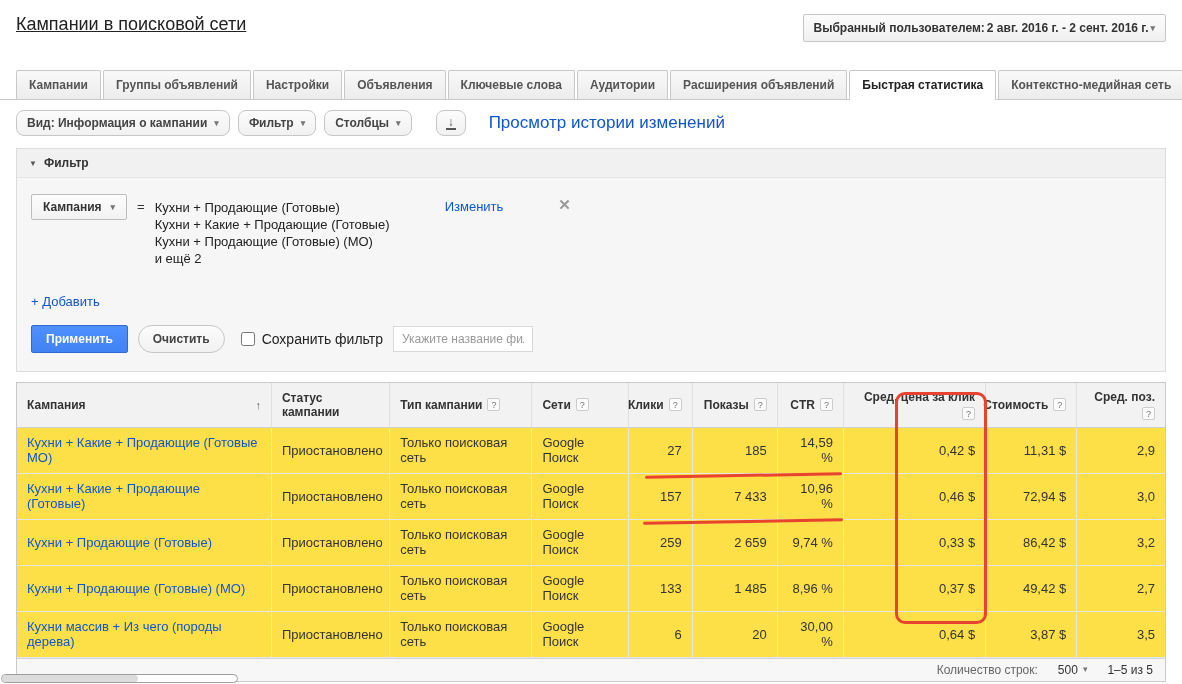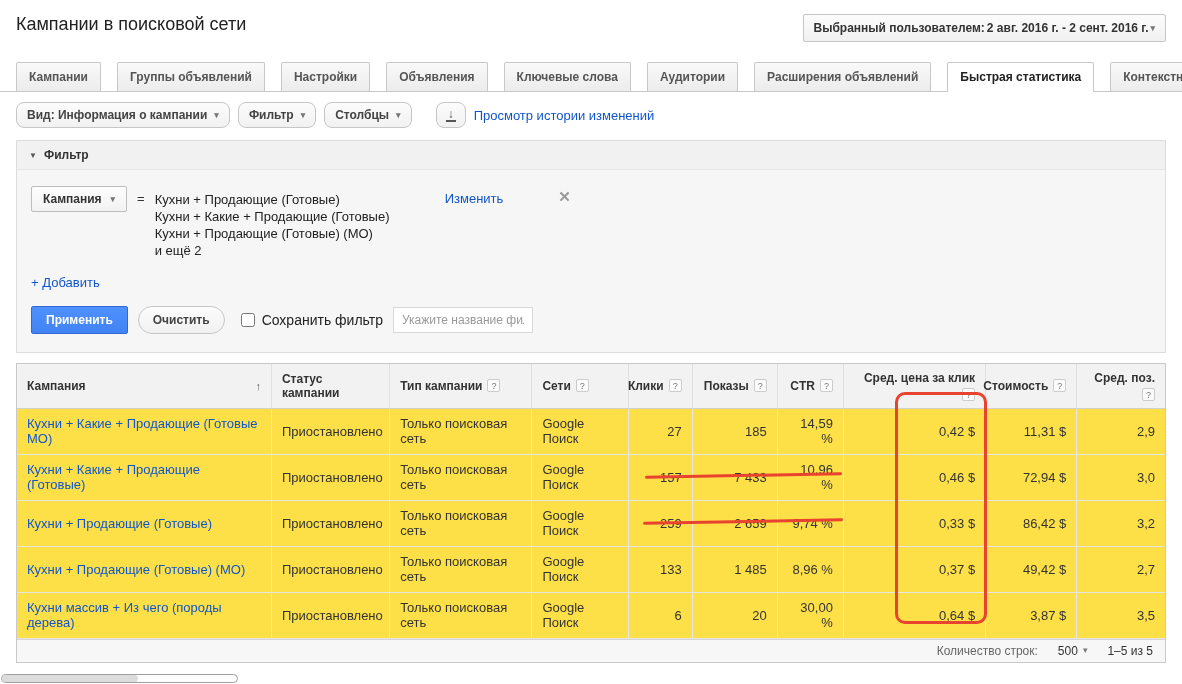--- a/index.html
+++ b/index.html
@@ -6,75 +6,75 @@
   * { box-sizing:border-box; }
   html,body { margin:0; padding:0; }
   body {
     width:1182px; height:684px; position:relative; overflow:hidden;
     background:#fff; color:#333;
     font-family:"Liberation Sans", sans-serif; font-size:13px;
   }
 
   
   .top-bar { display:flex; justify-content:space-between; align-items:flex-start; padding:14px 16px 0 16px; }
-  .page-title { font-size:18px; font-weight:400; color:#222; margin:0; }
+  .page-title { font-size:18px; font-weight:400; color:#222; margin:0;text-decoration:underline; }
   .date-selector {
     border:1px solid #c6c6c6; border-radius:2px;
     background:linear-gradient(#fcfcfc,#f0f0f0);
     padding:6px 10px; font-size:12px; font-weight:bold; color:#333;
     display:flex; align-items:center; gap:2px; cursor:pointer; white-space:nowrap;
   }
   .caret { font-size:9px; color:#777; line-height:1; }
 
   
   .tab-strip {
-    display:flex; align-items:flex-end; gap:16px; padding:0 16px;
-    margin-top:20px; height:30px; border-bottom:1px solid #c8c8c8;
+    display:flex; align-items:flex-end; gap:2px; padding:0 16px;
+    margin-top:28px; height:30px; border-bottom:1px solid #c8c8c8;
   }
   .tab {
     border:1px solid #c8c8c8; border-bottom:none; border-radius:2px 2px 0 0;
     background:linear-gradient(#f9f9f9,#ececec);
     padding:7px 12px 6px; font-size:12px; font-weight:bold; color:#555;
     white-space:nowrap; cursor:pointer; height:29px;
   }
   .tab.active { background:#fff; color:#222; position:relative; }
   .tab.active::after { content:""; position:absolute; left:0; right:0; bottom:-1px; height:1px; background:#fff; }
 
   
   .toolbar { display:flex; align-items:center; gap:8px; padding:10px 16px; }
   .tb-btn {
     border:1px solid #c6c6c6; border-radius:8px;
     background:linear-gradient(#fcfcfc,#f1f1f1);
     padding:5px 10px; font-size:12px; font-weight:bold; color:#444;
     display:inline-flex; align-items:center; gap:7px; cursor:pointer; white-space:nowrap; height:26px;text-align:center;
   }
   .download-btn { margin-left:16px; padding:5px 9px; }
   .dl-icon { font-size:12px; font-weight:bold; color:#555; border-bottom:2px solid #555; line-height:11px; padding:0 2px; }
-  .history-link { color:var(--link); font-size:13px; margin-left:0; text-decoration:none; cursor:pointer; }
+  .history-link { color:var(--link); font-size:17px; margin-left:15px; text-decoration:none; cursor:pointer; }
 
   
   .filter-panel { margin:2px 16px 0; border:1px solid #dcdcdc; background:#f6f6f6; }
   .filter-header {
     padding:7px 12px; font-size:12px; font-weight:bold; color:#333;
     display:flex; align-items:center; gap:7px; background:#f1f1f1;
     border-bottom:1px solid #e6e6e6; cursor:pointer;
   }
   .disclosure { font-size:8px; color:#555; }
   .filter-body { padding:16px 14px 18px; }
   .condition-row { display:flex; align-items:flex-start; gap:10px; }
   .field-btn {
     background:linear-gradient(#fdfdfd,#f2f2f2); border:1px solid #bdbdbd; border-radius:2px;
     padding:5px 11px; font-size:12px; font-weight:bold; color:#333;
     display:inline-flex; align-items:center; gap:9px; cursor:pointer; height:26px; white-space:nowrap;
   }
   .operator { margin-top:5px; font-size:13px; color:#333; }
   .values { margin-top:5px; width:280px; font-size:13px; color:#222; line-height:17px; }
   .edit-link { margin-top:5px; color:var(--link); font-size:13px; text-decoration:none; cursor:pointer; }
   .close-x { margin-top:3px; margin-left:45px; color:#9a9a9a; font-size:15px; font-weight:bold; cursor:pointer; line-height:1; }
-  .add-link { display:inline-block; margin-top:16px; color:var(--link); font-size:13px; text-decoration:none; cursor:pointer; }
+  .add-link { display:inline-block; margin-top:27px; color:var(--link); font-size:13px; text-decoration:none; cursor:pointer; }
   .filter-actions { display:flex; align-items:center; gap:10px; margin-top:16px; }
   .apply-btn {
     background:linear-gradient(#4d90fe,#4283f3); border:1px solid #3069d6; border-radius:2px;
     color:#fff; font-weight:bold; font-size:12px; padding:6px 14px; height:28px; cursor:pointer;
   }
   .clear-btn {
     background:linear-gradient(#fcfcfc,#f1f1f1); border:1px solid #c6c6c6; border-radius:14px;
     color:#444; font-weight:bold; font-size:12px; padding:6px 14px; height:28px; cursor:pointer;
   }
   .save-wrap { display:flex; align-items:center; gap:7px; margin-left:6px; font-size:14px; color:#222; }

